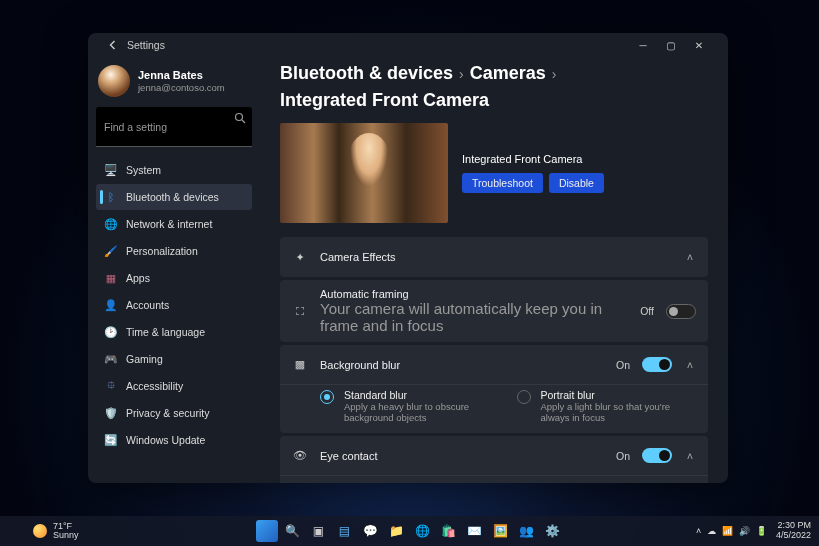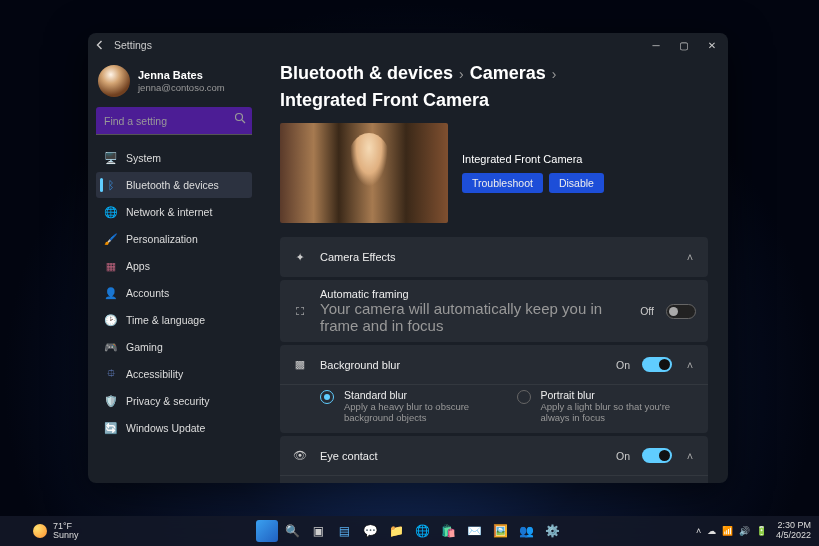--- a/index.html
+++ b/index.html
@@ -7,33 +7,33 @@
     width: 819px; height: 546px;
     background: radial-gradient(ellipse at 50% 70%, #1a3a7a 0%, #0a1530 35%, #020510 70%);
     overflow: hidden; position: relative; color: #ccc; font-size: 11px;
   }
   .window {
     position: absolute; left: 88px; top: 33px; width: 640px; height: 450px;
     background: #1a1f27; border-radius: 8px;
     box-shadow: 0 10px 40px rgba(0,0,0,0.6);
     display: flex; flex-direction: column; overflow: hidden;
   }
-  .titlebar { height: 24px; display: flex; align-items: center; padding: 0 2px; }
+  .titlebar { height: 24px; display: flex; align-items: center; padding: 0 15px; }
   .back-btn { width: 20px; height: 20px; display:flex; align-items:center; justify-content:center; color:#ccc; cursor:pointer; }
   .titlebar .title { font-size:10.5px; color:#ccc; margin-left:4px; }
   .win-controls { margin-left:auto; display:flex; }
   .win-btn { width:28px; height:20px; display:flex; align-items:center; justify-content:center; color:#ccc; cursor:pointer; font-size:10px; }
   .win-body { flex:1; display:flex; overflow:hidden; }
   .sidebar { width:172px; padding:4px 8px 8px 8px; display:flex; flex-direction:column; }
   .user-row { display:flex; align-items:center; gap:8px; padding:4px 2px 10px 2px; }
   .avatar { width:32px; height:32px; border-radius:50%; background: radial-gradient(circle at 40% 30%, #fff4e8 0%, #d4a574 30%, #704020 70%); }
   .user-name { font-size:11px; font-weight:600; color:#fff; line-height:1.1; }
   .user-email { font-size:9.5px; color:#999; }
   .search { position:relative; margin-bottom:10px; }
-  .search input { width:100%; height:28px; background:#4c1d95; border:none; border-bottom:1px solid #555; border-radius:3px 3px 0 0; padding:0 24px 0 8px; color:#ccc; font-size:10.5px; outline:none; }
+  .search input { width:100%; height:40px; background:#000000; border:none; border-bottom:1px solid #555; border-radius:3px 3px 0 0; padding:0 24px 0 8px; color:#ccc; font-size:10.5px; outline:none; }
   .search input::placeholder { color:#999; }
   .search .icn { position:absolute; right:6px; top:5px; color:#999; }
   .nav { display:flex; flex-direction:column; gap:1px; }
   .nav-item { display:flex; align-items:center; gap:8px; height:26px; padding:0 8px; border-radius:3px; cursor:pointer; color:#ddd; font-size:10.5px; }
   .nav-item.active { background:#2c3240; }
   .nav-item.active::before { content:""; position:absolute; left:8px; width:2.5px; height:14px; background:#60cdff; border-radius:2px; margin-left:0; transform:translateX(-4px); }
   .nav-item { position:relative; }
   .nav-ico { width:14px; height:14px; display:flex; align-items:center; justify-content:center; font-size:11px; }
   .content { flex:1; overflow-y:auto; padding:6px 20px 12px 20px; }
   .content::-webkit-scrollbar { width:4px; } .content::-webkit-scrollbar-thumb { background:#444; border-radius:2px; }

